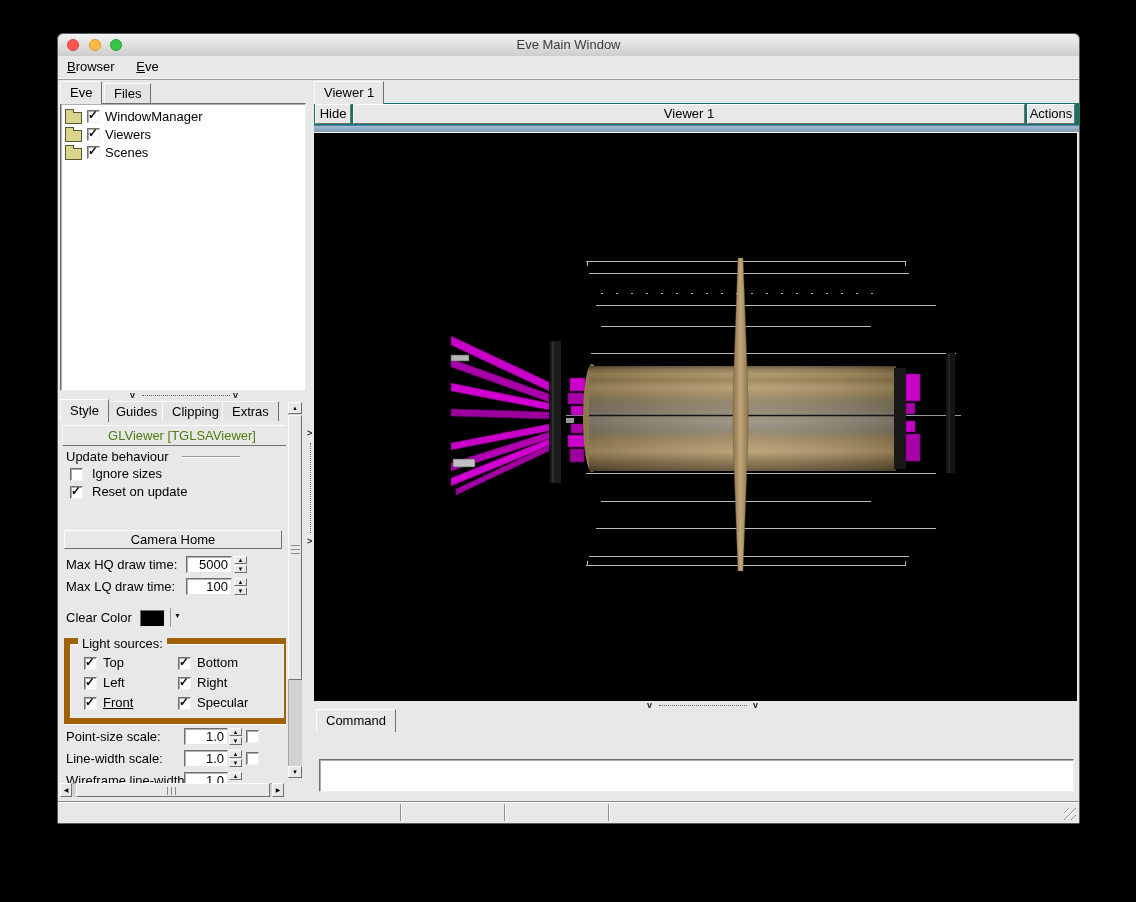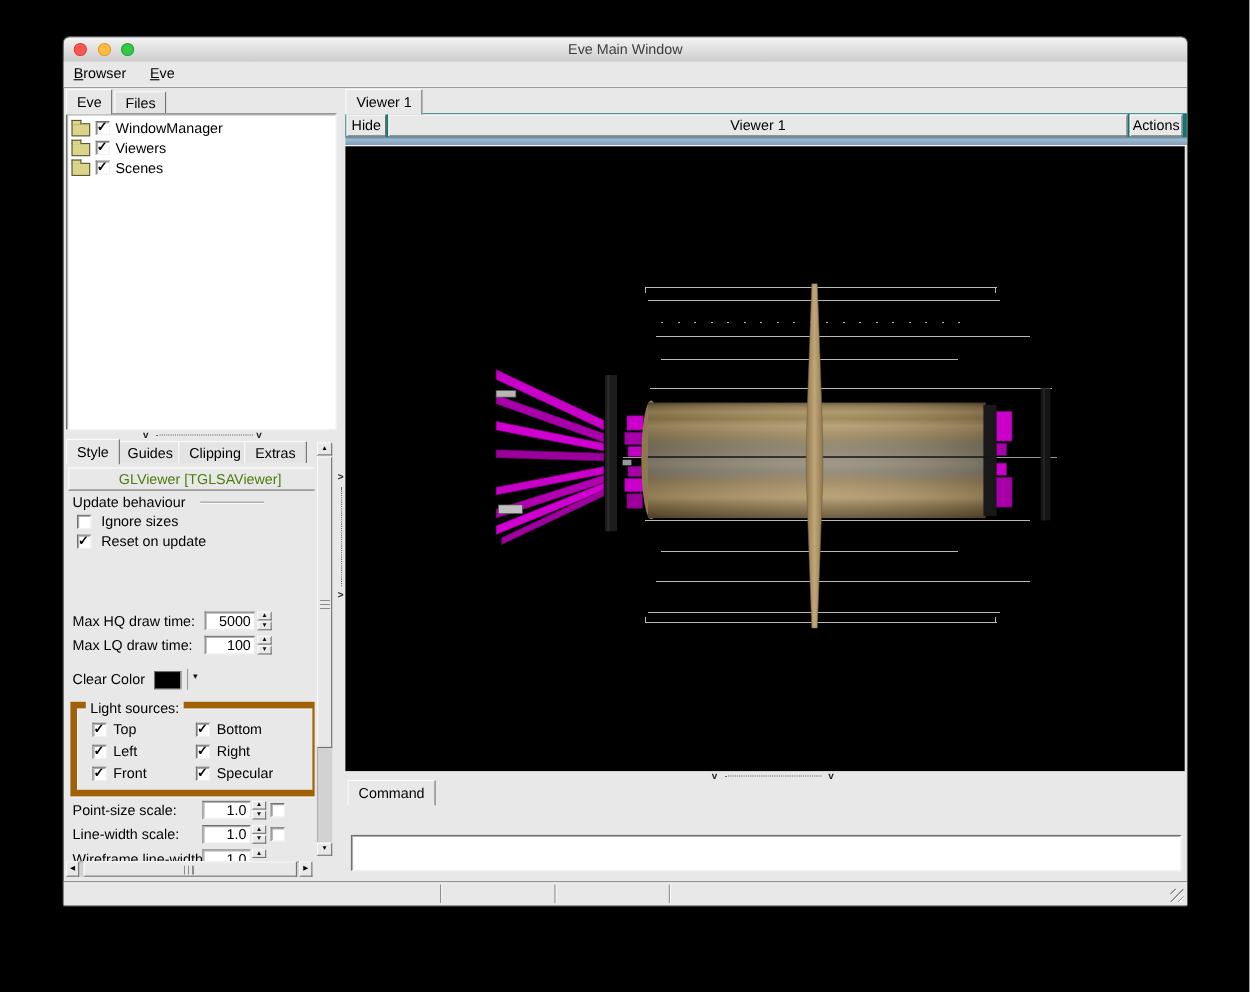--- a/index.html
+++ b/index.html
@@ -138,20 +138,21 @@
     <div style="position:absolute; left:122px; top:34px; width:58px; border-top:1px solid #9b9b9b; box-shadow:0 1px 0 #fbfbfb;"></div>
 
     <span class="cb" style="left:10px; top:46px;"></span>
     <span class="lbl" style="left:32px; top:44px;">Ignore sizes</span>
 
     <span class="cb checked" style="left:10px; top:64px;">
           <span class="mark">✓</span>
         </span>
     <span class="lbl" style="left:32px; top:62px;">Reset on update</span>
 
+    <div class="raised btn" style="position:absolute; left:4px; top:108px; width:218px; height:19px; line-height:17px;">Camera Home</div>
 
     <span class="lbl" style="left:6px; top:135px;">Max HQ draw time:</span>
     <div class="entry" style="left:126px; top:134px; width:46px; height:17px;">5000</div>
     <div class="spin" style="left:174px; top:134px;">
       <div class="sbtn up">▲</div>
       <div class="sbtn dn">▼</div>
     </div>
 
     <span class="lbl" style="left:6px; top:157px;">Max LQ draw time:</span>
     <div class="entry" style="left:126px; top:156px; width:46px; height:17px;">100</div>
@@ -179,21 +180,21 @@
             <span class="mark">✓</span>
           </span>
       <span class="lbl" style="left:33px; top:31px;">Left</span>
       <span class="cb checked" style="left:108px; top:33px;">
             <span class="mark">✓</span>
           </span>
       <span class="lbl" style="left:127px; top:31px;">Right</span>
       <span class="cb checked" style="left:14px; top:53px;">
             <span class="mark">✓</span>
           </span>
-      <span class="lbl" style="left:33px; top:51px;">Front</span>
+      <span class="lbl" style="left:33px; top:51px;text-decoration:underline;">Front</span>
       <span class="cb checked" style="left:108px; top:53px;">
             <span class="mark">✓</span>
           </span>
       <span class="lbl" style="left:127px; top:51px;">Specular</span>
     </div>
 
     <span class="lbl" style="left:6px; top:307px;">Point-size scale:</span>
     <div class="entry" style="left:124px; top:306px; width:44px; height:17px;">1.0</div>
     <div class="spin" style="left:169px; top:306px;">
       <div class="sbtn up">▲</div>

